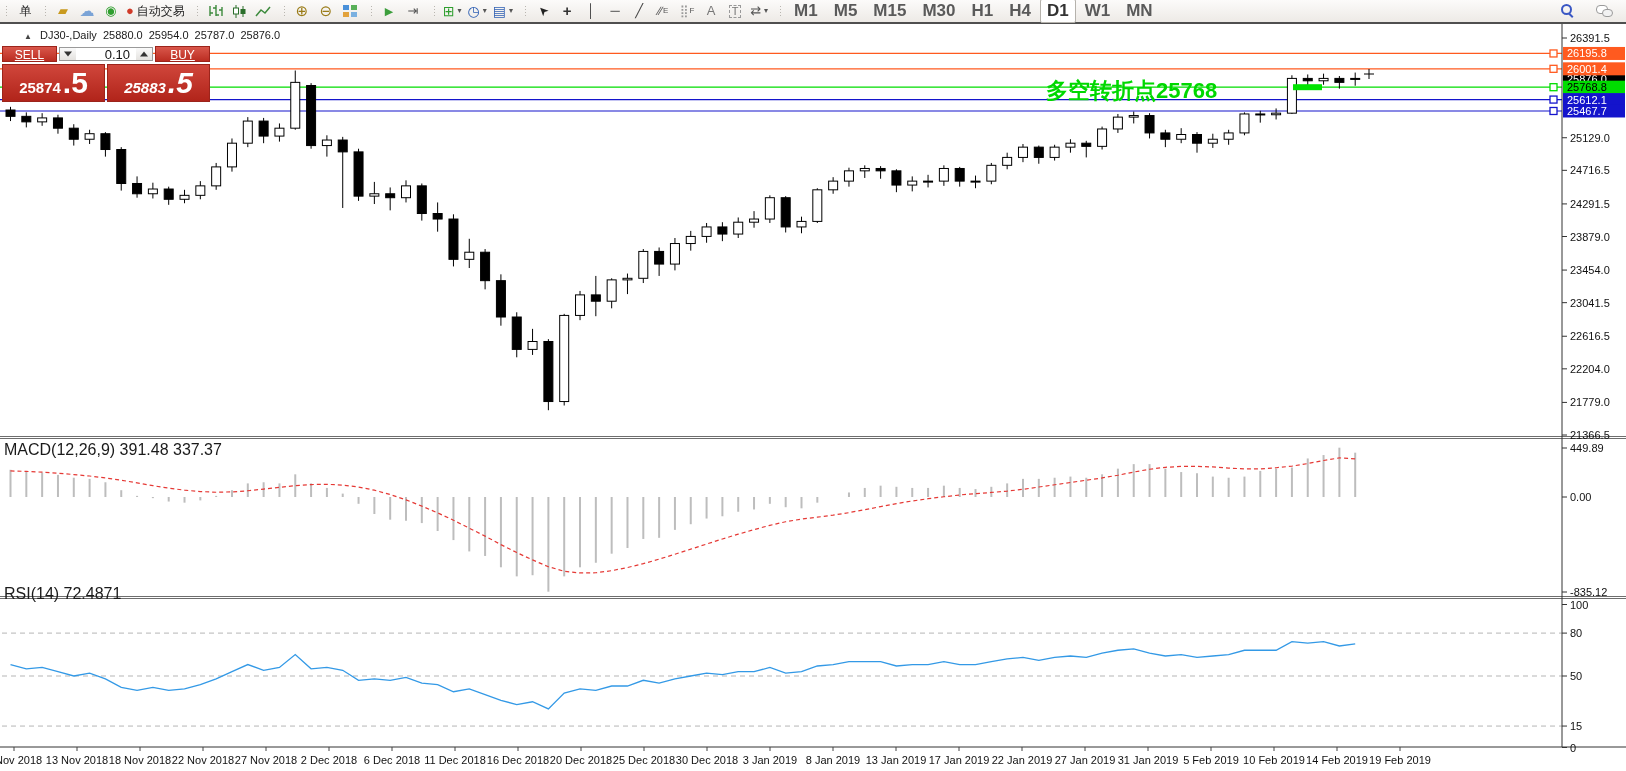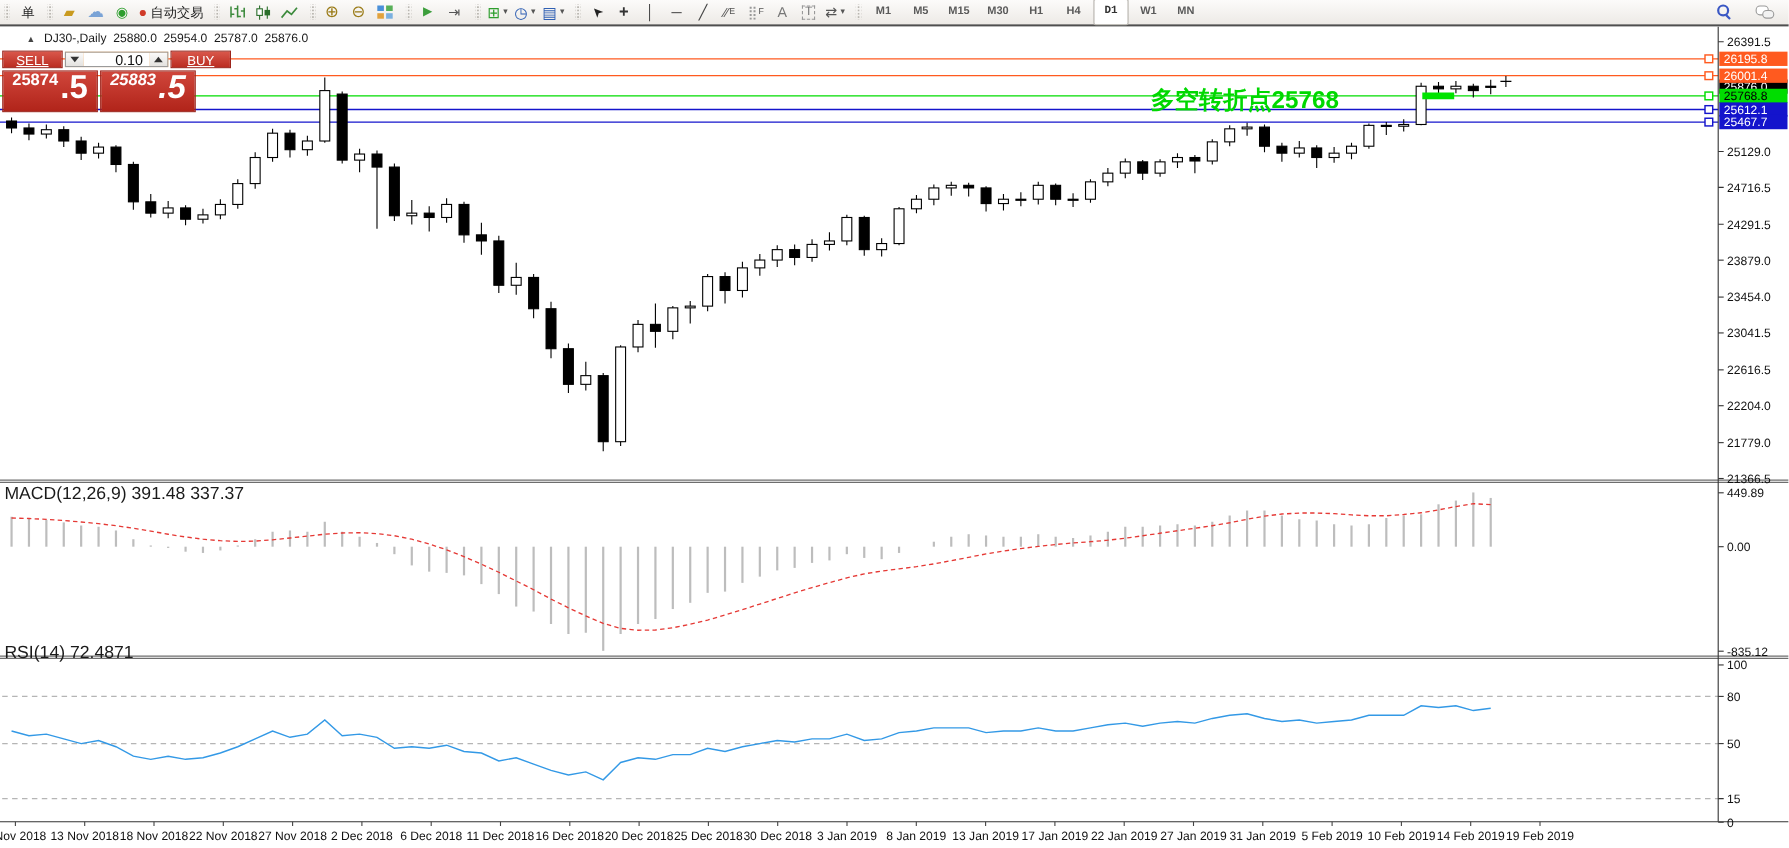--- a/index.html
+++ b/index.html
@@ -8,22 +8,22 @@
   .toolbar{position:absolute;top:0;left:0;width:1626px;height:22px;
     background:linear-gradient(#fcfbfa,#edeae6);display:flex;align-items:center;z-index:60;}
   .tb-group{display:flex;align-items:center;height:100%;padding:0 3px;}
   .tb-handle{width:5px;height:14px;margin:0 3px 0 1px;
     background-image:radial-gradient(#b9b6b0 34%,transparent 36%);background-size:3px 3px;background-position:1px 1px;}
   .tb-btn{min-width:18px;height:18px;display:flex;align-items:center;justify-content:center;
     padding:0 3px;color:#444;font-size:13px;line-height:18px;border-radius:2px;cursor:default;white-space:nowrap;}
   .tb-btn .dd{font-size:8px;color:#555;margin-left:3px;}
   .tb-btn .sub{font-size:8px;color:#555;margin-left:1px;}
   .tb-label{font-size:12px;color:#222;margin-left:3px;}
-  .tf-btn{font-size:10px;font-weight:bold;color:#5a5a5a;padding:2px 6px;margin:0 1px;border:1px solid transparent;}
-  .tf-btn.active{background:#fff;border:1px solid #b5b2ac;color:#333;font-family:Liberation Mono, monospace;}
+  .tf-btn{font-size:17px;font-weight:bold;color:#5a5a5a;padding:2px 6px;margin:0 1px;border:1px solid transparent;}
+  .tf-btn.active{background:#fff;border:1px solid #b5b2ac;color:#333;}
   .tb-right{margin-left:auto;display:flex;align-items:center;padding-right:10px;gap:12px;}
   .icon-magnifier{width:14px;height:14px;position:relative;display:inline-block;}
   .icon-magnifier::before{content:"";position:absolute;left:0;top:0;width:7px;height:7px;
     border:2px solid #3a57c4;border-radius:50%;}
   .icon-magnifier::after{content:"";position:absolute;left:9px;top:9px;width:2px;height:5px;
     background:#3a57c4;transform:rotate(-45deg);}
   .icon-chat{width:17px;height:13px;position:relative;display:inline-block;}
   .icon-chat::before{content:"";position:absolute;left:0;top:0;width:10px;height:7px;
     border:1px solid #9a9a9a;border-radius:4px;background:#fff;}
   .icon-chat::after{content:"";position:absolute;left:6px;top:4px;width:9px;height:6px;
@@ -34,31 +34,31 @@
   #chart{position:absolute;left:0;top:0;}
   .chart-title{position:absolute;left:24px;top:5px;font-size:11px;color:#1a1a1a;z-index:10;}
   .chart-title .tri{color:#444;font-size:8px;margin-right:5px;}
   .chart-title span{margin-right:3px;}
   
   .trade-panel{position:absolute;left:2px;top:22px;z-index:20;width:208px;}
   .tp-row1{display:flex;height:16px;align-items:stretch;}
   .tp-sell-btn,.tp-buy-btn{width:55px;border:1px solid #9c241b;color:#fff;font-size:12px;
     background:linear-gradient(#d9574b,#bb2d22);text-decoration:underline;cursor:pointer;
     font-family:"Liberation Sans",sans-serif;}
-  .tp-stepper{display:flex;flex:1;margin:1px 2px;border:1px solid #9a9a9a;background:#fdba74;}
+  .tp-stepper{display:flex;flex:1;margin:1px 2px;border:1px solid #9a9a9a;background:#0c4a6e;}
   .tp-step{width:16px;border:none;background:linear-gradient(#fafafa,#e4e2df);position:relative;cursor:pointer;}
   .tp-step.down::after,.tp-step.up::after{content:"";position:absolute;left:50%;top:50%;
     transform:translate(-50%,-50%);border-left:4px solid transparent;border-right:4px solid transparent;}
   .tp-step.down::after{border-top:5px solid #333;}
   .tp-step.up::after{border-bottom:5px solid #333;}
   .tp-vol{flex:1;border:none;outline:none;text-align:right;font-size:13px;padding-right:6px;
     font-family:"Liberation Sans",sans-serif;color:#111;width:50px;}
   .tp-row2{display:flex;margin-top:2px;}
-  .tp-price{width:87px;height:38px;background:linear-gradient(#d0463b,#b1241a);border:1px solid #9c241b;
-    color:#fff;display:flex;align-items:flex-start;justify-content:center;padding-bottom:3px;box-sizing:border-box;cursor:pointer;}
+  .tp-price{width:103px;height:38px;background:linear-gradient(#d0463b,#b1241a);border:1px solid #9c241b;
+    color:#fff;display:flex;align-items:flex-end;justify-content:center;padding-bottom:3px;box-sizing:border-box;cursor:pointer;}
   .tp-price + .tp-price{margin-left:2px;font-style:italic;}
   .tp-price .small{font-size:15px;font-weight:bold;line-height:1;margin-bottom:3px;}
   .tp-price .big{font-size:30px;font-weight:bold;line-height:1;margin-left:2px;}
   
   .ind-label{position:absolute;left:4px;font-size:16px;color:#1a1a1a;z-index:10;}
   .macd-label{top:417px;}
   .rsi-label{top:561px;}
   .annotation{position:absolute;left:1046px;top:52px;font-size:22px;font-weight:bold;color:#00d800;z-index:15;}
 </style>
 </head>

